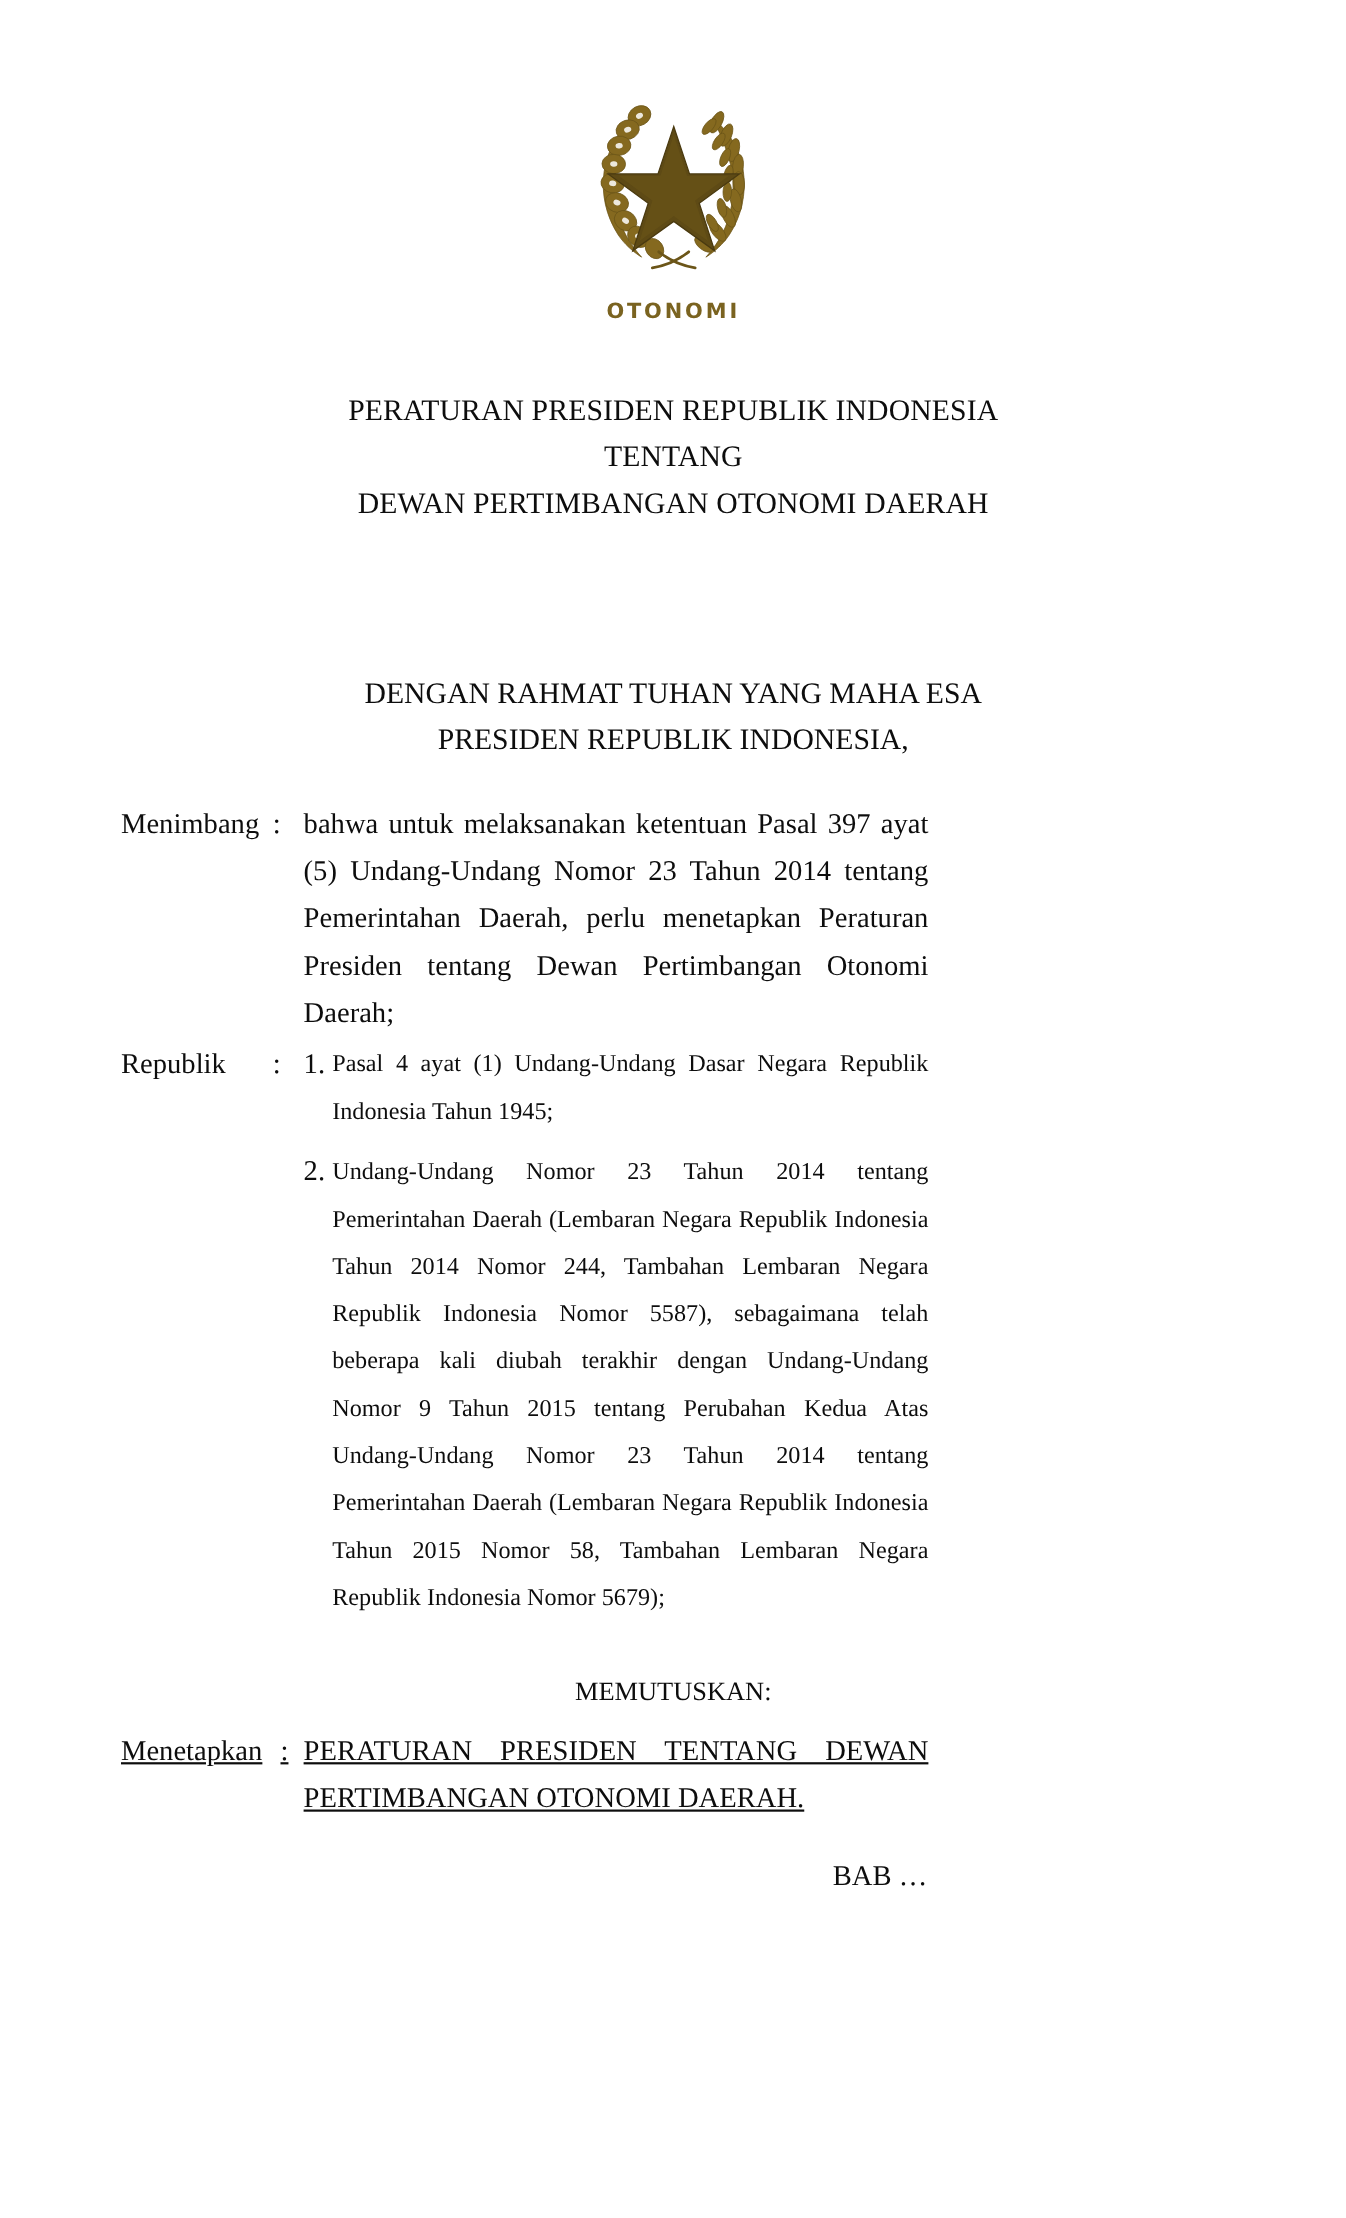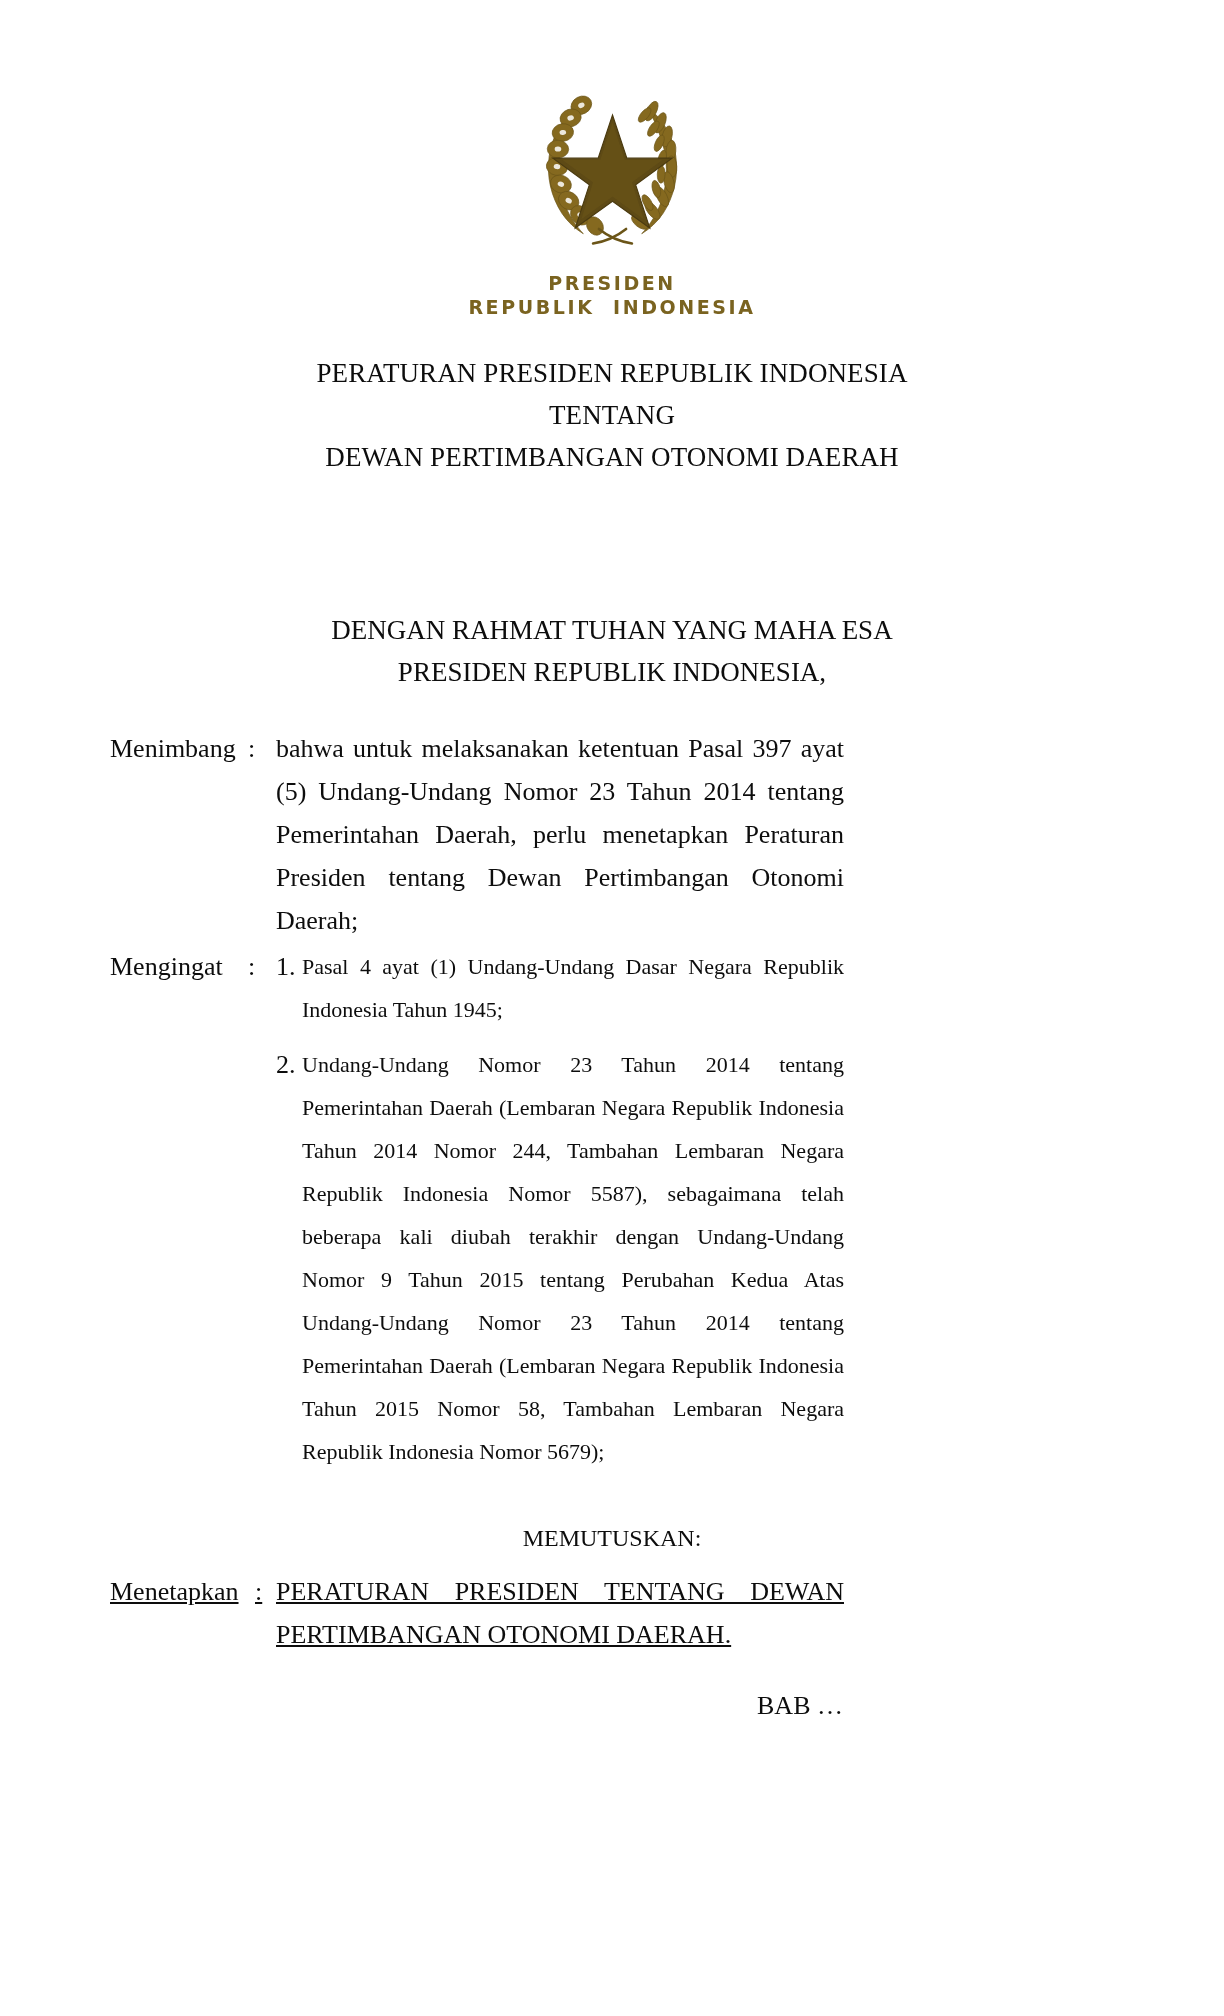--- a/index.html
+++ b/index.html
@@ -244,22 +244,21 @@
       <g stroke="#6b5518" stroke-width="2.6" fill="none" stroke-linecap="round">
         <path d="M96 155 C106 163 118 168 130 170"></path>
         <path d="M124 155 C114 163 102 168 90 170"></path>
       </g>
 
       <polygon points="110,38 124.7,82.3 171.3,82.3 133.8,109.7 148.2,154 110,126.6 71.8,154 86.2,109.7 48.7,82.3 95.3,82.3" fill="#5e4a15" stroke="#4a3a10" stroke-width="1.2"></polygon>
       <polygon points="110,46 122.4,83.9 161.5,83.9 129.9,107.1 142,145 110,121.6 78,145 90.1,107.1 58.5,83.9 97.6,83.9" fill="#6b5518" opacity="0.55"></polygon>
     </svg>
 
     <div class="masthead-text">
-      <span class="masthead-line">PRESIDEN</span>
-      <span class="masthead-line">REPUBLIK  INDONESIA</span>
+      <span class="masthead-line">OTONOMI</span>
     </div>
   </div>
 
   <div class="title-block">
     <div class="title-line">PERATURAN PRESIDEN REPUBLIK INDONESIA</div>
     <div class="title-line">TENTANG</div>
     <div class="title-line">DEWAN PERTIMBANGAN OTONOMI DAERAH</div>
   </div>
 
   <div class="invocation">
@@ -269,21 +268,21 @@
 
   <div class="clause" id="menimbang-clause">
     <div class="clause-label">Menimbang</div>
     <div class="clause-colon">:</div>
     <div class="clause-body">
       <p>bahwa untuk melaksanakan ketentuan Pasal 397 ayat (5) Undang-Undang Nomor 23 Tahun 2014 tentang Pemerintahan Daerah, perlu menetapkan Peraturan Presiden tentang Dewan Pertimbangan Otonomi Daerah;</p>
     </div>
   </div>
 
   <div class="clause" id="mengingat-clause">
-    <div class="clause-label">Mengingat</div>
+    <div class="clause-label">Republik</div>
     <div class="clause-colon">:</div>
     <div class="clause-body">
       <ol class="numbered-list">
         <li class="numbered-item">
           <span class="item-marker">1.</span>
           <span class="item-text">Pasal 4 ayat (1) Undang-Undang Dasar Negara Republik Indonesia Tahun 1945;</span>
         </li>
         <li class="numbered-item">
           <span class="item-marker">2.</span>
           <span class="item-text">Undang-Undang Nomor 23 Tahun 2014 tentang Pemerintahan Daerah (Lembaran Negara Republik Indonesia Tahun 2014 Nomor 244, Tambahan Lembaran Negara Republik Indonesia Nomor 5587), sebagaimana telah beberapa kali diubah terakhir dengan Undang-Undang Nomor 9 Tahun 2015 tentang Perubahan Kedua Atas Undang-Undang Nomor 23 Tahun 2014 tentang Pemerintahan Daerah (Lembaran Negara Republik Indonesia Tahun 2015 Nomor 58, Tambahan Lembaran Negara Republik Indonesia Nomor 5679);</span>

